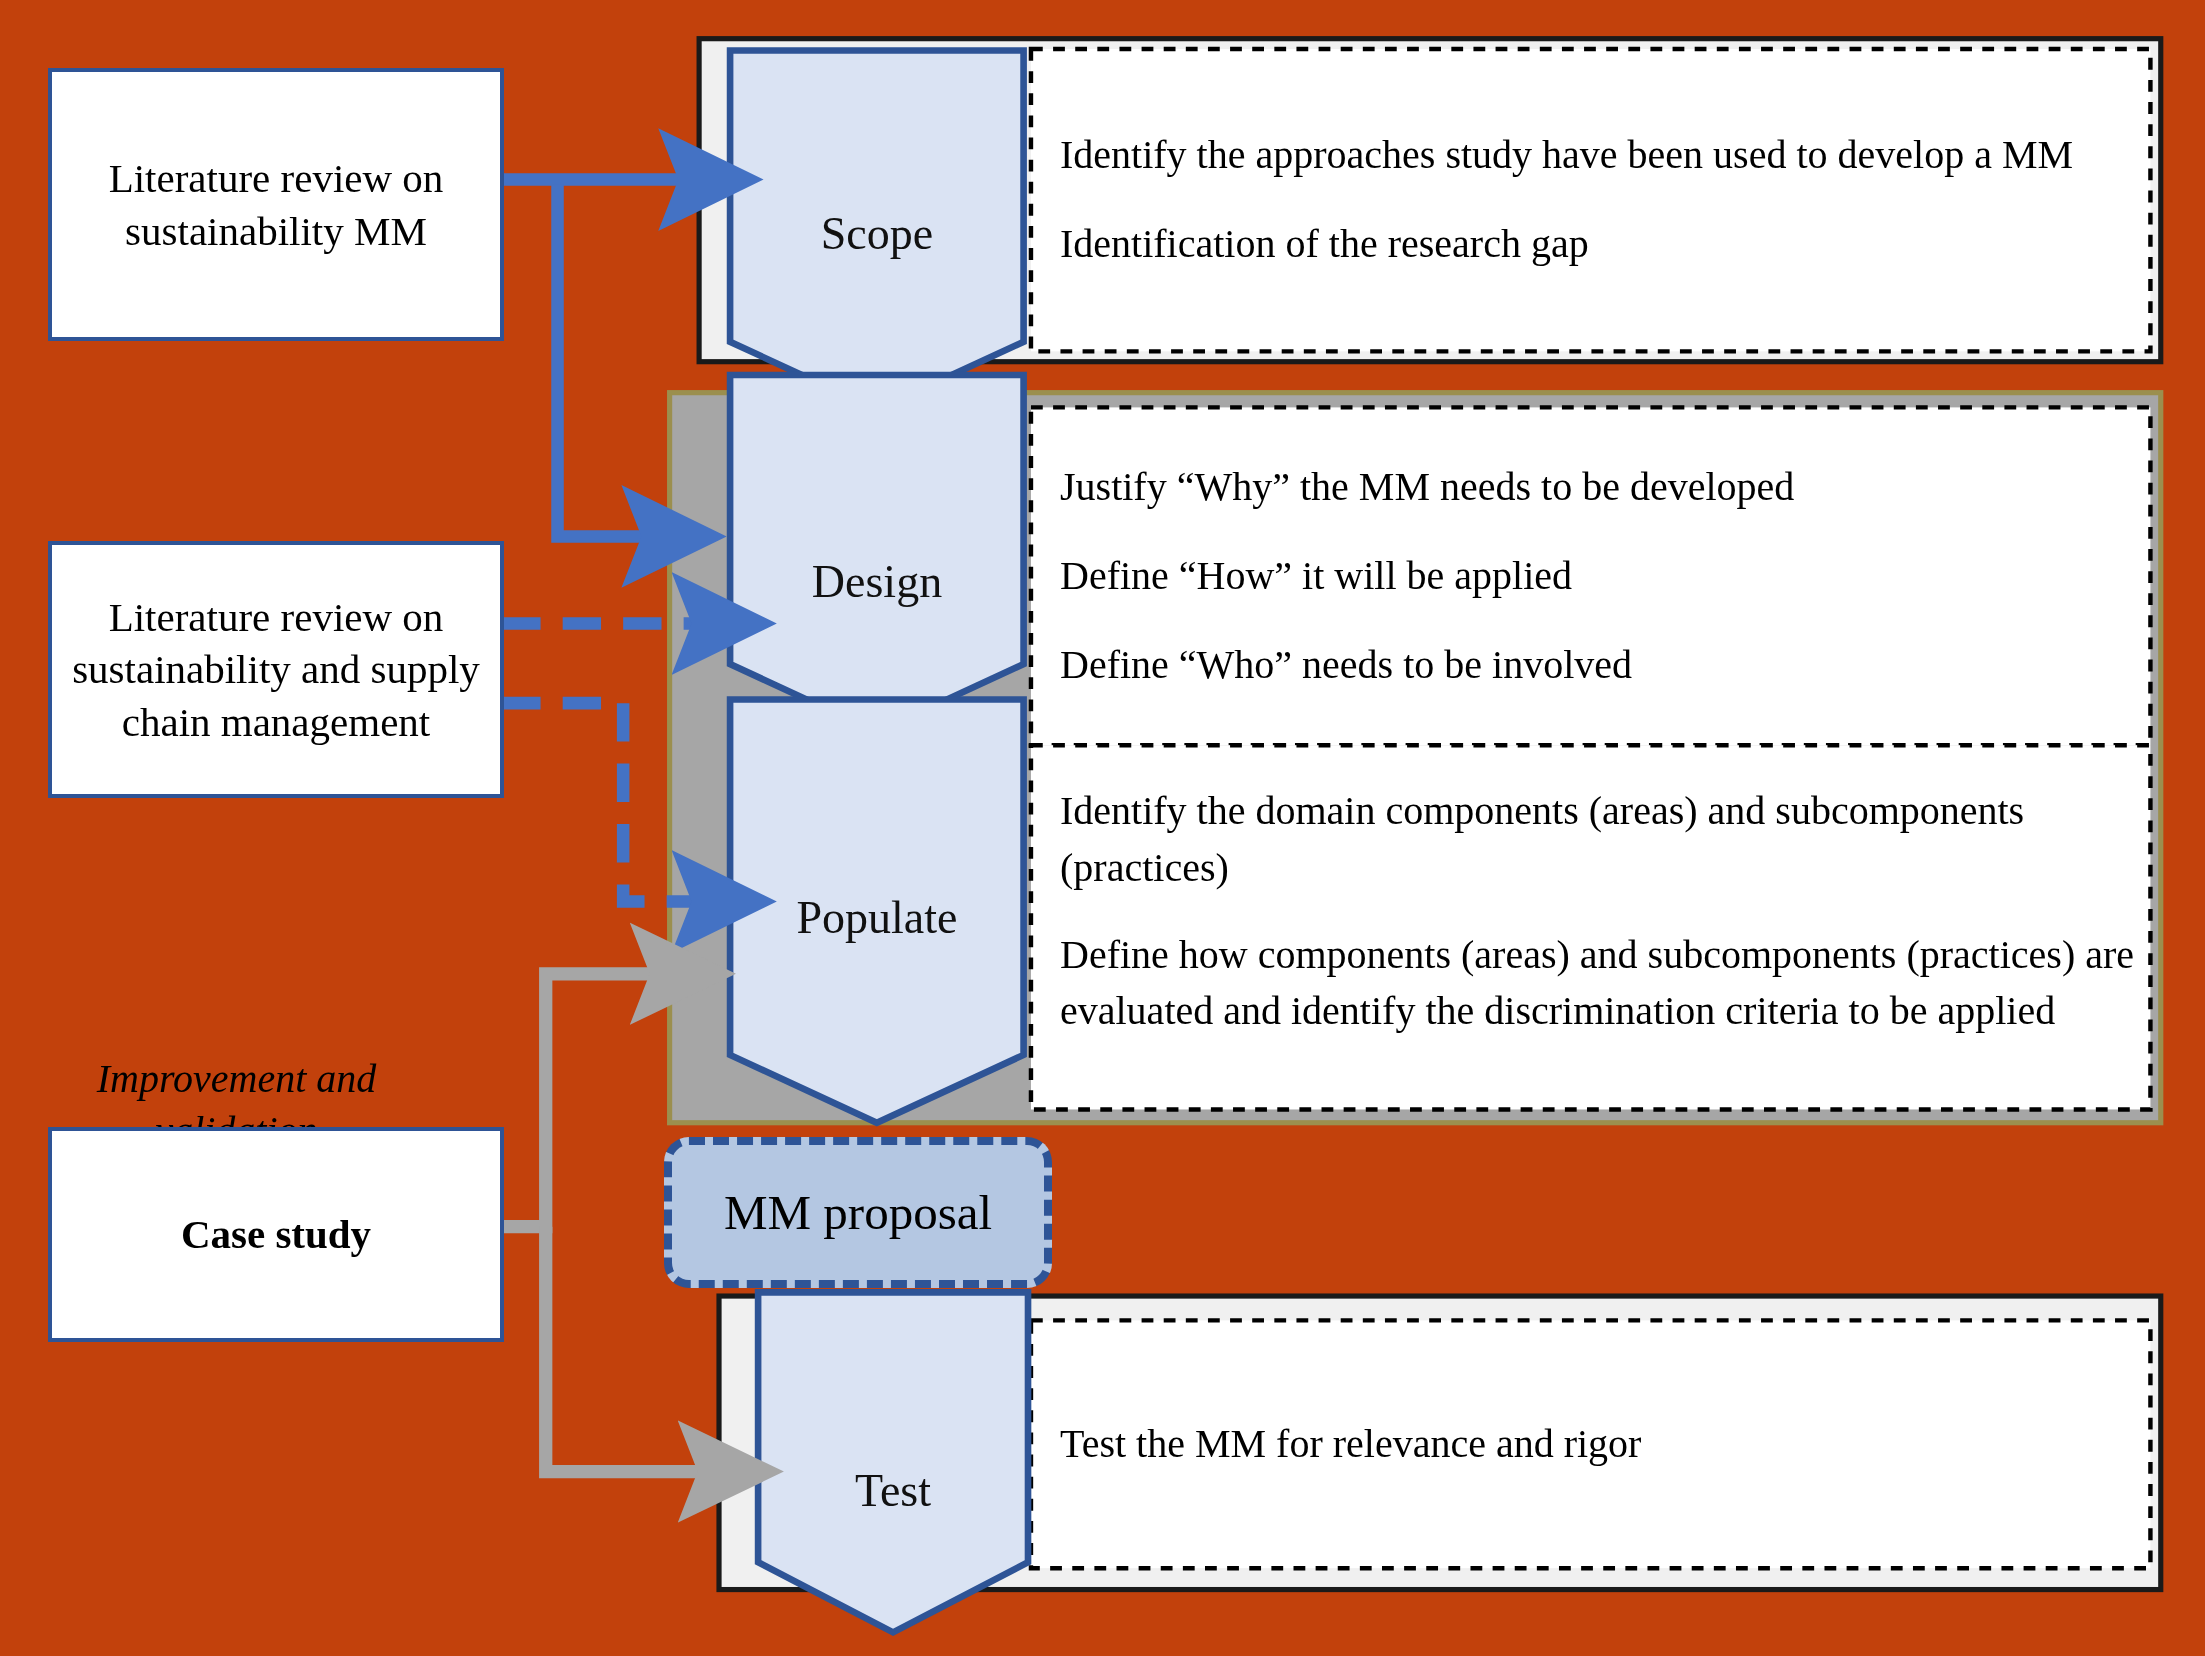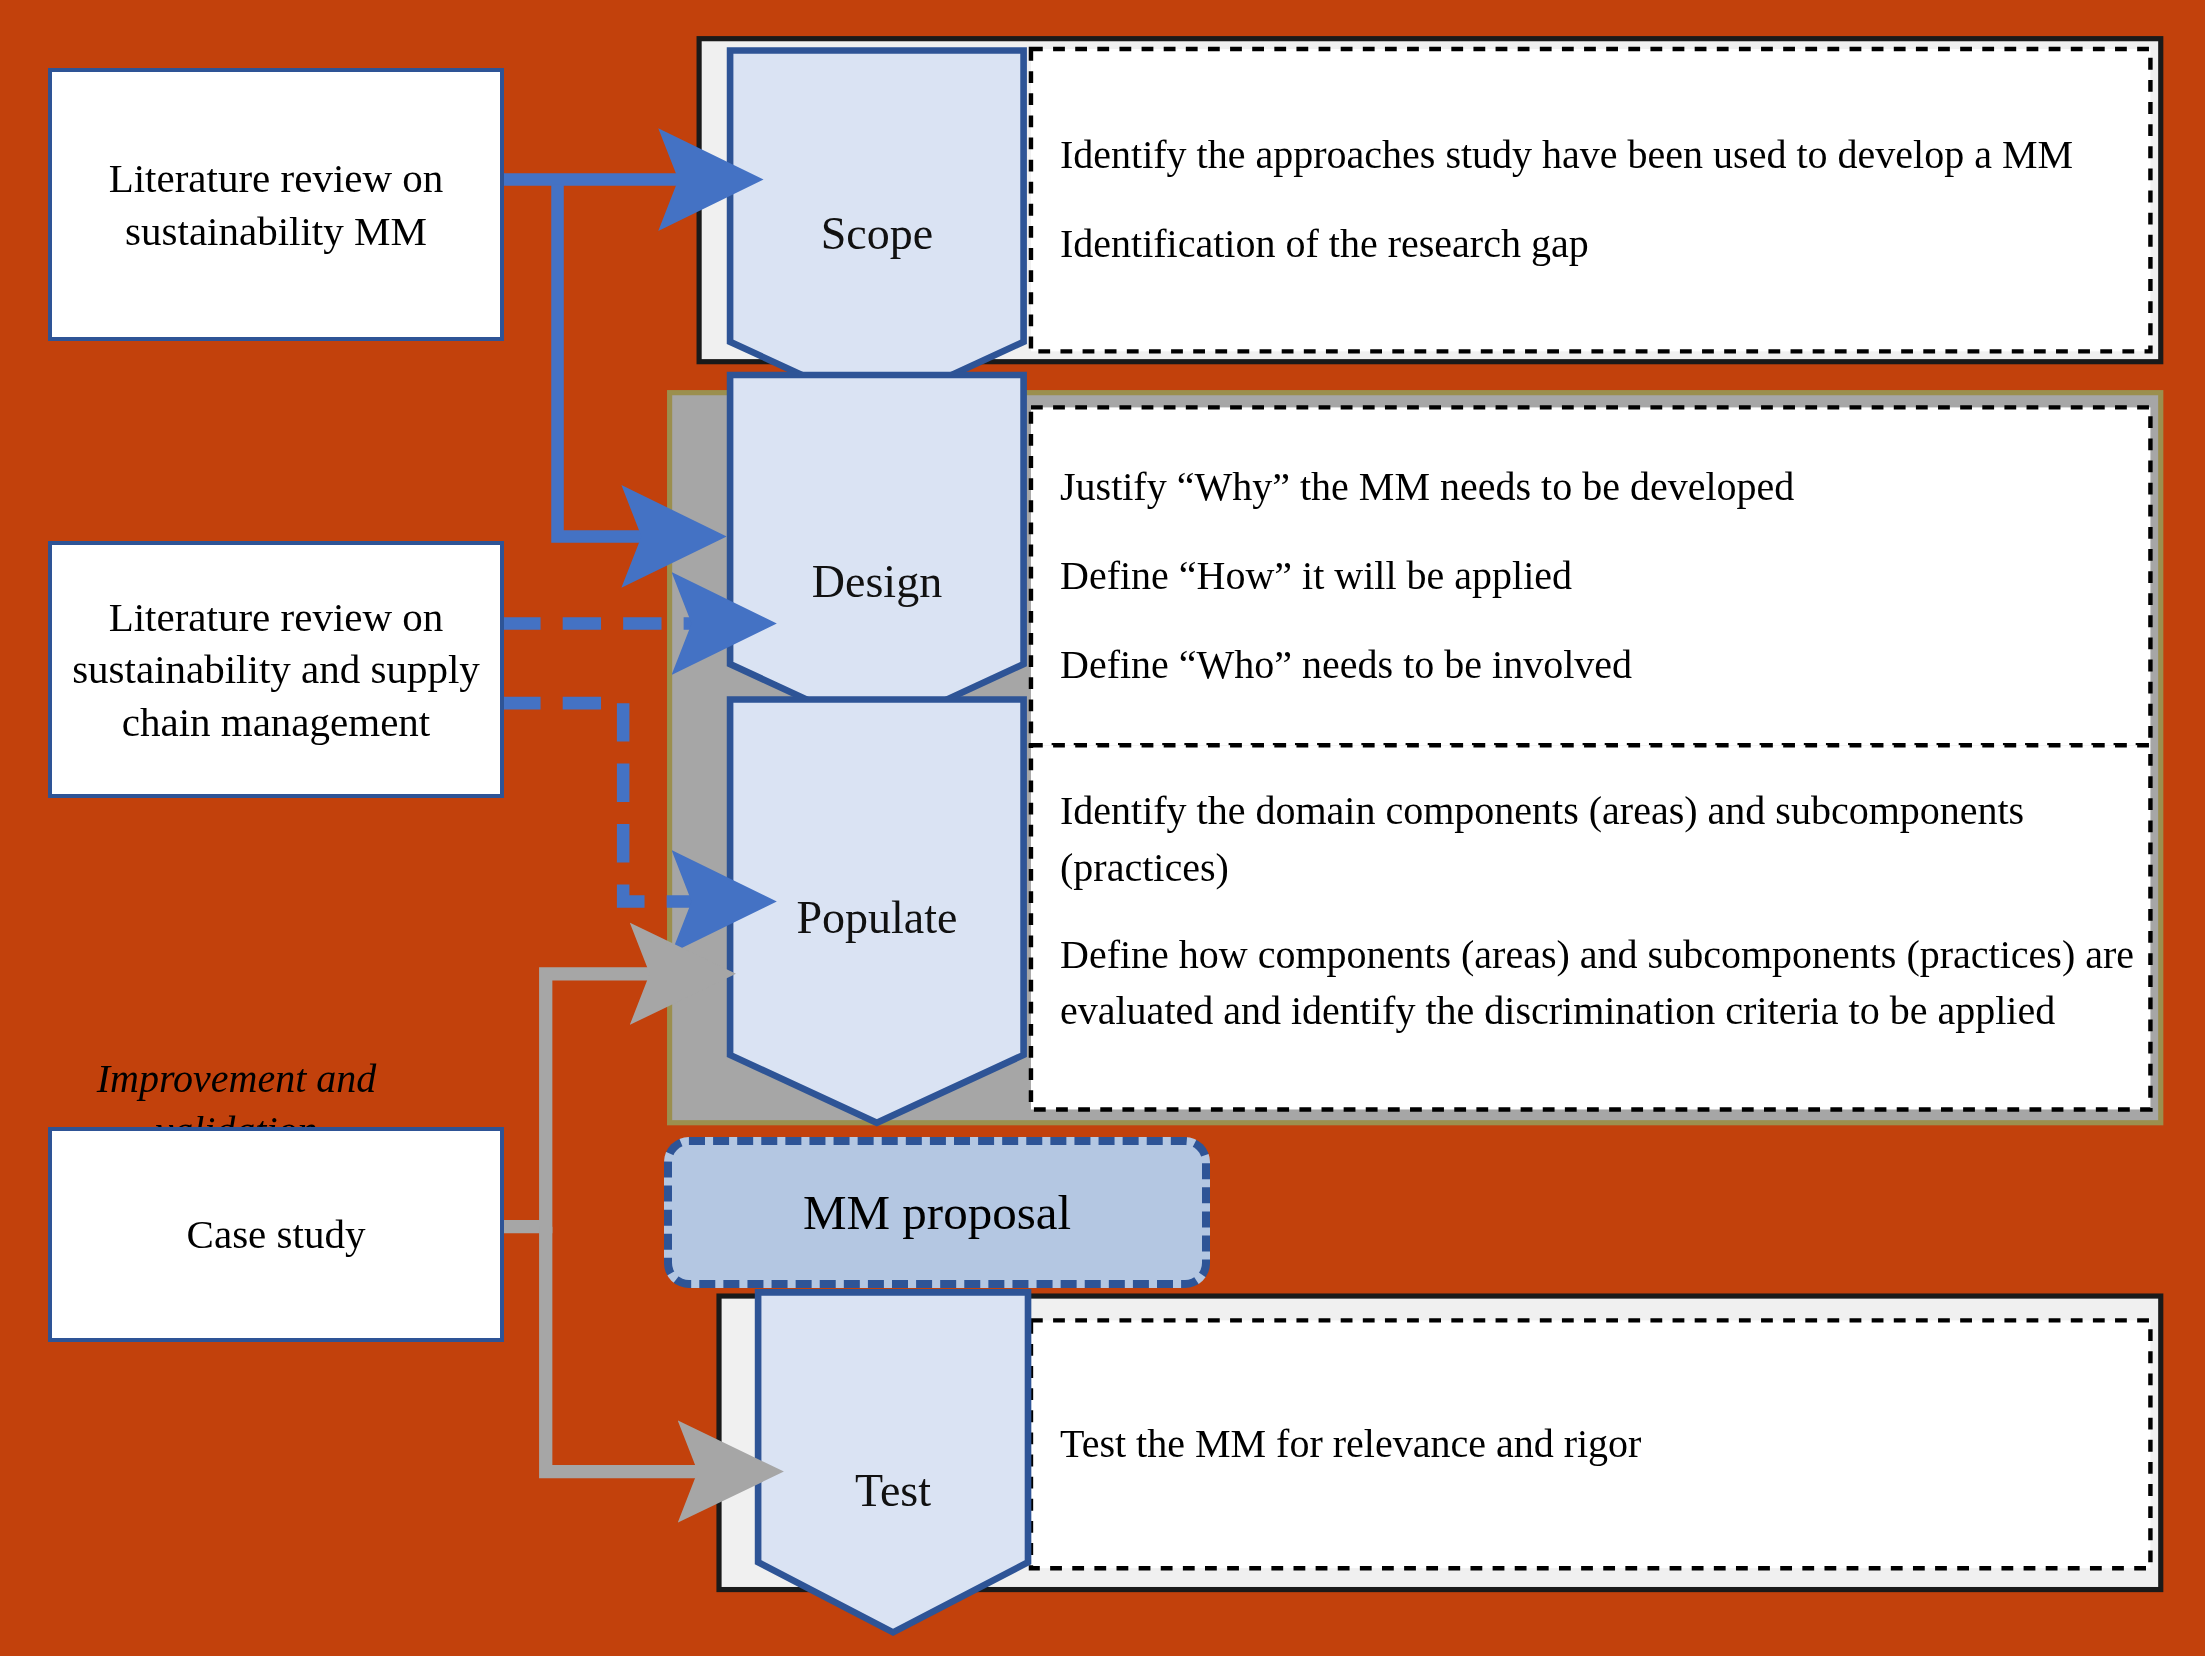--- a/index.html
+++ b/index.html
@@ -102,21 +102,21 @@
   <div class="srcbox" style="left:48px;top:68px;width:456px;height:273px;">
     <span>Literature review on sustainability MM</span>
   </div>
 
   <div class="srcbox" style="left:48px;top:541px;width:456px;height:257px;">
     <span>Literature review on sustainability and supply chain management</span>
   </div>
 
   <div class="stagelabel" style="left:52px;top:1009px;width:369px;">Improvement and validation</div>
 
-  <div class="srcbox" style="left:48px;top:1127px;width:456px;height:215px;">
+  <div class="srcbox" style="left:48px;top:1127px;width:456px;height:215px;font-weight:bold;">
     <span>Case study</span>
   </div>
 
   <div class="chevlabel" style="left:730px;top:207px;width:294px;">Scope</div>
   <div class="chevlabel" style="left:730px;top:555px;width:294px;">Design</div>
   <div class="chevlabel" style="left:730px;top:891px;width:294px;">Populate</div>
   <div class="chevlabel" style="left:758px;top:1464px;width:270px;">Test</div>
 
   <div class="desc" style="left:1041px;top:53px;width:1106px;height:294px;">
     <p>Identify the approaches study have been used to develop a MM</p>
@@ -131,18 +131,18 @@
 
   <div class="desc tight" style="left:1041px;top:749px;width:1121px;height:355px;">
     <p>Identify the domain components (areas) and subcomponents (practices)</p>
     <p>Define how components (areas) and subcomponents (practices) are evaluated and identify the discrimination criteria to be applied</p>
   </div>
 
   <div class="desc" style="left:1041px;top:1325px;width:1106px;height:239px;">
     <p>Test the MM for relevance and rigor</p>
   </div>
 
-  <div class="mmprop" style="left:664px;top:1137px;width:546px;height:151px;">
+  <div class="mmprop" style="left:664px;top:1137px;width:388px;height:151px;">
     <span>MM proposal</span>
   </div>
 
 </div>
 
 
 </body></html>

